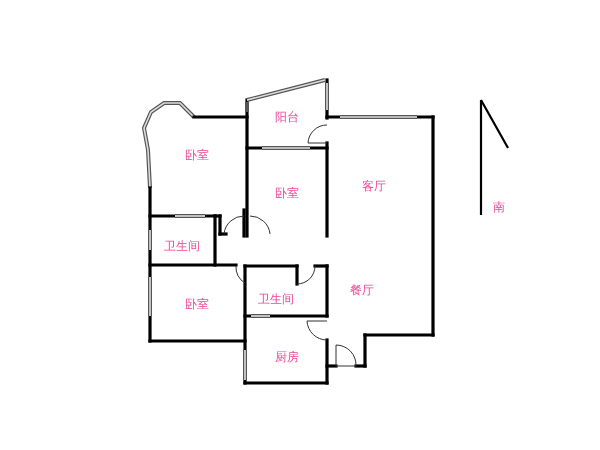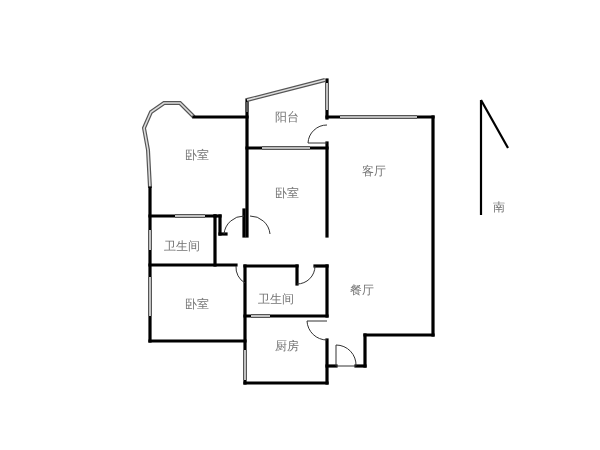--- a/index.html
+++ b/index.html
@@ -2,21 +2,21 @@
 <html><head>
 <meta charset="utf-8">
 <style>
   html, body { margin: 0; padding: 0; background: #ffffff; }
   body { width: 600px; height: 450px; position: relative; overflow: hidden; font-family: "DejaVu Sans", sans-serif; }
   svg { position: absolute; left: 0; top: 0; }
   .wall { stroke: #000; stroke-width: 3.2; fill: none; stroke-linecap: square; }
   .win { stroke: #555; stroke-width: 4; fill: none; }
   .win-in { stroke: #ddd; stroke-width: 1.6; fill: none; }
   .door { stroke: #333; stroke-width: 1; fill: none; }
-  .label { position: absolute; font-size: 12px; color: #737373; white-space: nowrap; transform: translate(-50%, -50%); font-family: Liberation Mono, monospace; }
+  .label { position: absolute; font-size: 12px; color: #ec4899; white-space: nowrap; transform: translate(-50%, -50%); font-family: Liberation Mono, monospace; }
   .compass-label { font-size: 12px; }
 </style>
 </head>
 <body>
 
 <svg width="600" height="450" viewBox="0 0 600 450">
 
   <g>
     <polyline class="win" points="150,188 148,150 144,128 151,112 164,103 180,103 194,117"></polyline>
     <polyline class="win-in" points="150,188 148,150 144,128 151,112 164,103 180,103 194,117"></polyline>
@@ -111,19 +111,19 @@
 
   <g>
     <line x1="481" y1="100" x2="481" y2="215" stroke="#000" stroke-width="2.2"></line>
     <line x1="481" y1="100" x2="508" y2="148" stroke="#000" stroke-width="2.2"></line>
   </g>
 </svg>
 
 <div class="label" style="left:197px;top:155px">卧室</div>
 <div class="label" style="left:287px;top:117px">阳台</div>
 <div class="label" style="left:287px;top:193px">卧室</div>
-<div class="label" style="left:374px;top:171px">客厅</div>
+<div class="label" style="left:374px;top:186px">客厅</div>
 <div class="label" style="left:182px;top:246px">卫生间</div>
 <div class="label" style="left:197px;top:304px">卧室</div>
 <div class="label" style="left:276px;top:299px">卫生间</div>
 <div class="label" style="left:362px;top:290px">餐厅</div>
-<div class="label" style="left:287px;top:346px">厨房</div>
+<div class="label" style="left:287px;top:357px">厨房</div>
 <div class="label compass-label" style="left:499px;top:207px">南</div>
 
 </body></html>

